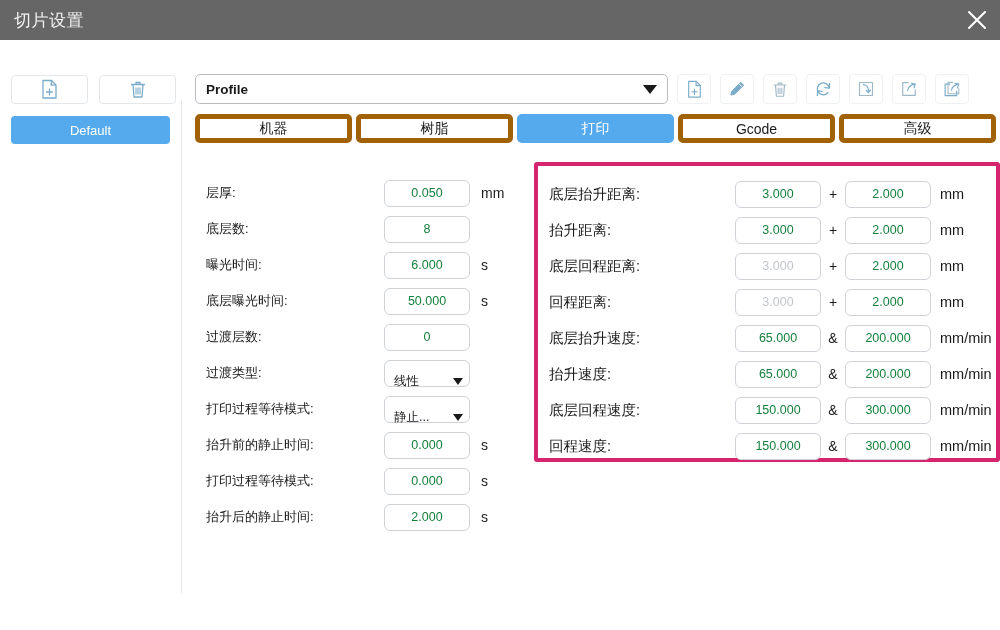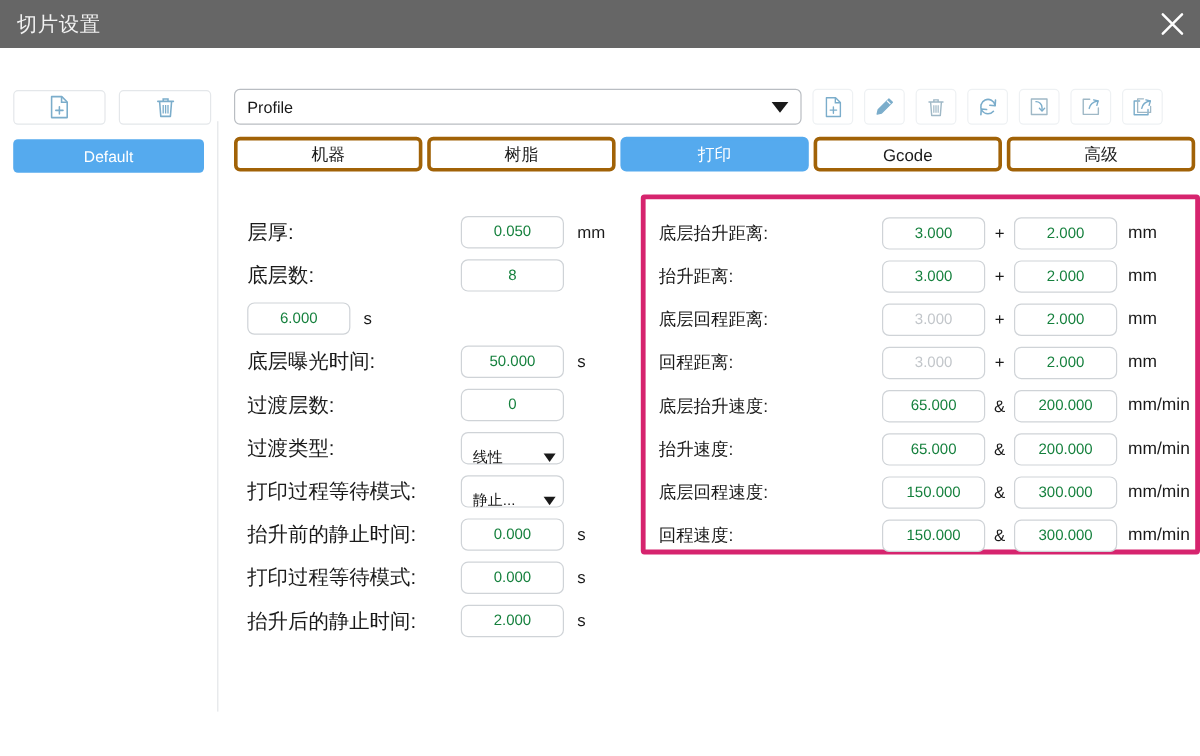--- a/index.html
+++ b/index.html
@@ -73,21 +73,21 @@
     background: #e3e5e8;
   }
 
   
   .main {
     position: absolute; left: 182px; top: 40px;
     width: 818px; height: 590px;
   }
   .profile-row {
     position: absolute; left: 13px; top: 34px;
-    display: flex; align-items: center; gap: 9px;
+    display: flex; align-items: center; gap: 9px; font-weight: bold;
   }
   .profile-select {
     width: 473px; height: 30px;
     border: 1px solid #b9bdc2;
     border-radius: 5px;
     background: #ffffff;
     display: flex; align-items: center;
     padding: 0 10px;
     font-size: 13.5px;
     color: #1a1a1a;
@@ -110,21 +110,21 @@
   }
   .tool-btn svg { display: block; }
 
   
   .tabs {
     position: absolute; left: 13px; top: 74px;
     display: flex; gap: 4px;
   }
   .tab {
     width: 157px; height: 29px;
-    border: 3px solid #a16207;
+    border: 5px solid #a16207;
     border-radius: 5px;
     background: #ffffff;
     display: flex; align-items: center; justify-content: center;
     font-size: 14px; color: #1a1a1a;
     cursor: pointer;
   }
   .tab.active {
     background: #55aaee;
     border-color: #55aaee;
     color: #ffffff;
@@ -134,21 +134,21 @@
   .col-left {
     position: absolute; left: 24px; top: 135px;
     width: 300px;
   }
   .frow {
     height: 36px;
     display: flex; align-items: center;
   }
   .frow .flabel {
     width: 178px;
-    font-size: 17px;
+    font-size: 13px;
     color: #1a1a1a;
     white-space: nowrap;
   }
   .fld {
     width: 86px; height: 27px;
     border: 1px solid #cfd3d7;
     border-radius: 6px;
     background: #ffffff;
     display: flex; align-items: center; justify-content: center;
     font-size: 12.5px;
@@ -342,20 +342,21 @@
         <div class="unit">mm</div>
       </div>
 
       <div class="frow">
         <div class="flabel">底层数:</div>
         <div class="fld">8</div>
         <div class="unit"></div>
       </div>
 
       <div class="frow">
+        <div class="flabel">曝光时间:</div>
         <div class="fld">6.000</div>
         <div class="unit">s</div>
       </div>
 
       <div class="frow">
         <div class="flabel">底层曝光时间:</div>
         <div class="fld">50.000</div>
         <div class="unit">s</div>
       </div>
 

